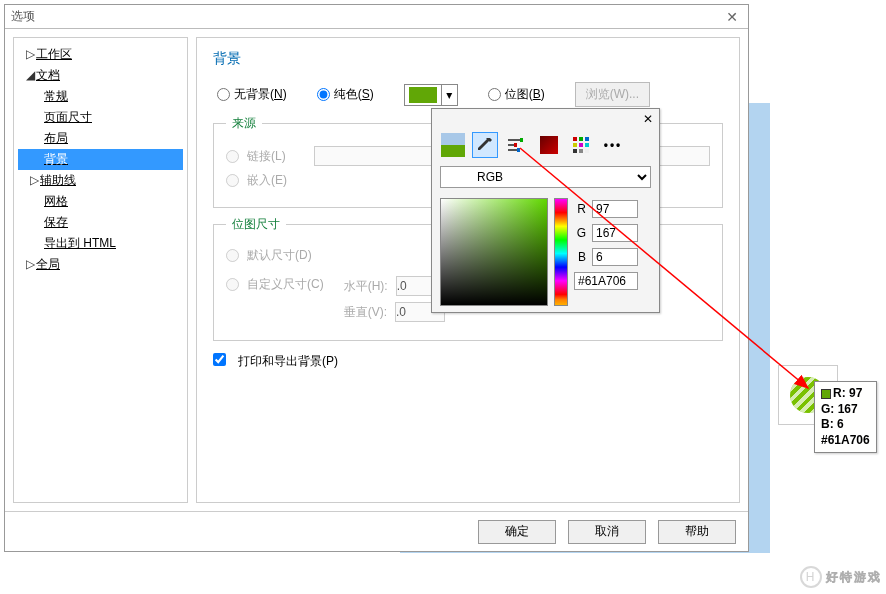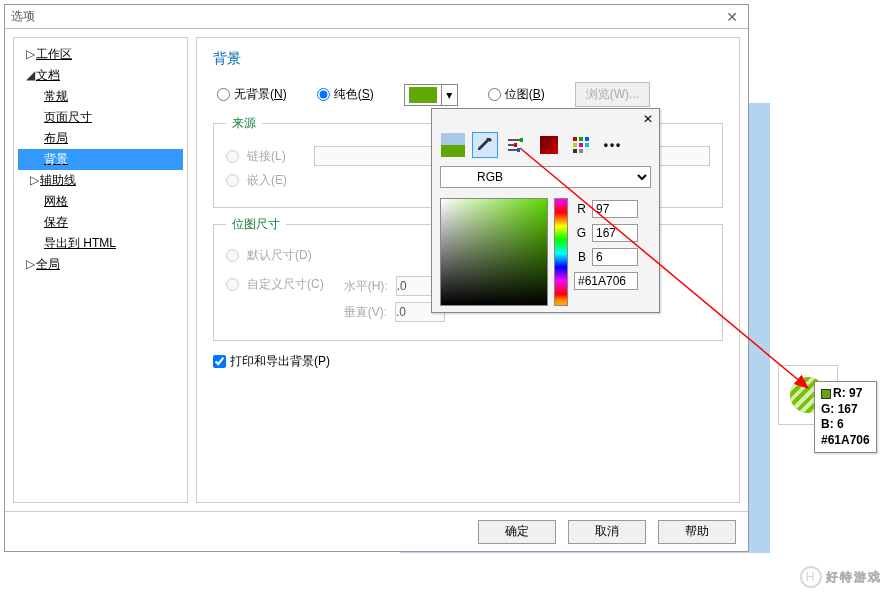--- a/index.html
+++ b/index.html
@@ -20,21 +20,21 @@
 .radio-row label { display: flex; align-items: center; gap: 4px; cursor: pointer; }
 .radio-row input[type=radio] { cursor: pointer; }
 .color-btn { display: inline-flex; align-items: center; border: 1px solid #888; height: 22px; cursor: pointer; }
 .color-swatch { width: 28px; height: 16px; margin: 0 4px; background: #61A706; }
 .color-dd { width: 16px; height: 22px; border-left: 1px solid #888; display: flex; align-items: center; justify-content: center; }
 .browse-btn { border: 1px solid #bbb; background: #f0f0f0; color: #aaa; padding: 3px 10px; }
 fieldset { border: 1px solid #ccc; padding: 8px 12px 12px; margin-top: 6px; margin-bottom: 8px; }
 fieldset legend { padding: 0 6px; color: #15803d; }
 .field-row { display: flex; align-items: center; gap: 8px; margin: 6px 0; }
 .field-row.disabled { color: #aaa; }
-.print-row { margin-top: 12px; display: flex; align-items: center; gap: 4px; }
+.print-row { margin-top: 12px; display: flex; align-items: flex-start; gap: 12px; }
 .dlg-footer { position: absolute; bottom: 0; left: 0; right: 0; height: 40px; border-top: 1px solid #ccc; display: flex; justify-content: flex-end; align-items: center; padding: 4px 12px; gap: 12px; }
 .dlg-footer button { width: 78px; height: 24px; border: 1px solid #999; background: #f0f0f0; cursor: pointer; }
 
 .color-popup { position: absolute; left: 431px; top: 108px; width: 229px; border: 1px solid #888; background: #f4f4f4; z-index: 20; box-shadow: 1px 1px 2px rgba(0,0,0,0.2); }
 .cp-close { text-align: right; padding: 2px 6px; font-size: 13px; }
 .cp-close span { cursor: pointer; }
 .cp-toolbar { display: flex; gap: 6px; padding: 4px 8px; align-items: center; }
 .cp-tool { width: 26px; height: 26px; border: 1px solid transparent; display: flex; align-items: center; justify-content: center; cursor: pointer; }
 .cp-tool.active { border: 1px solid #3399ff; background: #d1e8ff; }
 .cp-swatch-preview { width: 24px; height: 24px; }

